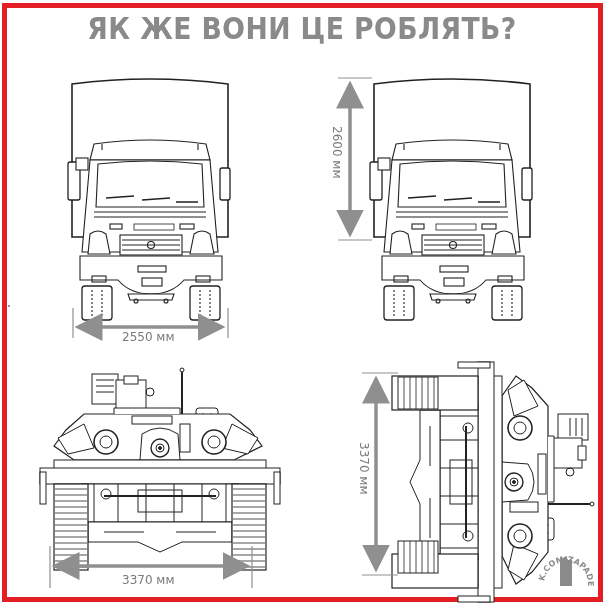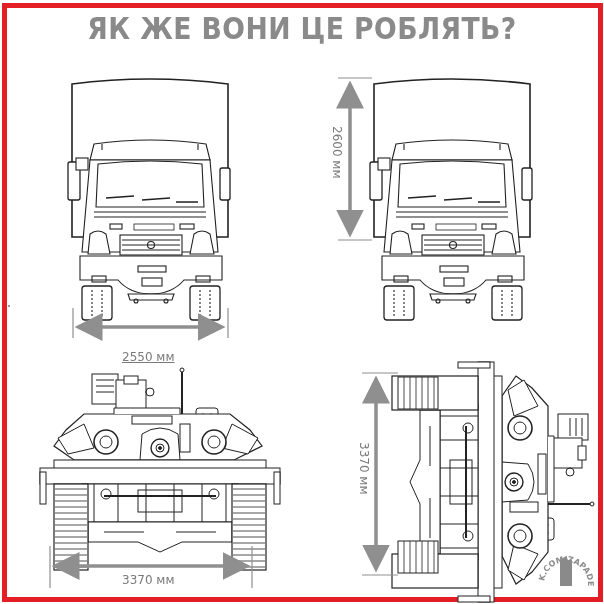--- a/index.html
+++ b/index.html
@@ -194,21 +194,21 @@
       <line x1="434" y1="541" x2="434" y2="573"></line>
   </g>
 
   <g stroke="#8f8f8f">
     <line x1="362" y1="373" x2="398" y2="373" stroke-width="1.2"></line>
     <line x1="362" y1="575" x2="398" y2="575" stroke-width="1.2"></line>
     <line x1="376" y1="379" x2="376" y2="569" stroke-width="3.5" marker-end="url(#arr)" marker-start="url(#arrs)"></line>
   </g>
 </svg>
 
-<div class="dim-label" style="left:122px; top:350px;text-decoration:underline;">2550 мм</div>
+<div class="dim-label" style="left:122px; top:330px;">2550 мм</div>
 <div class="dim-label v" style="left:344px; top:126px;">2600 мм</div>
 <div class="dim-label" style="left:122px; top:573px;">3370 мм</div>
 <div class="dim-label v" style="left:371px; top:442px;">3370 мм</div>
 
 <svg class="watermark" viewBox="0 0 60 56" width="60" height="56">
   <defs>
     <path id="wmArc" d="M8,46 A22,22 0 1,1 52,46"></path>
   </defs>
   <text class="watermark-text"><textPath href="#wmArc" startOffset="4%">K.COM/ZAPADENCHI</textPath></text>
   <path d="M24,22 L30,18 L32,22 L36,22 L36,48 L24,48 Z" fill="#8a8a8a"></path>

